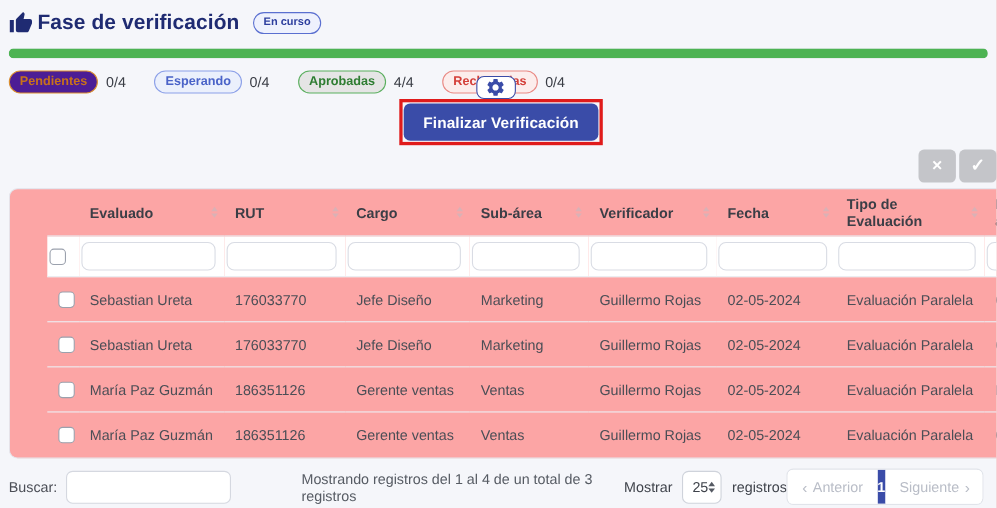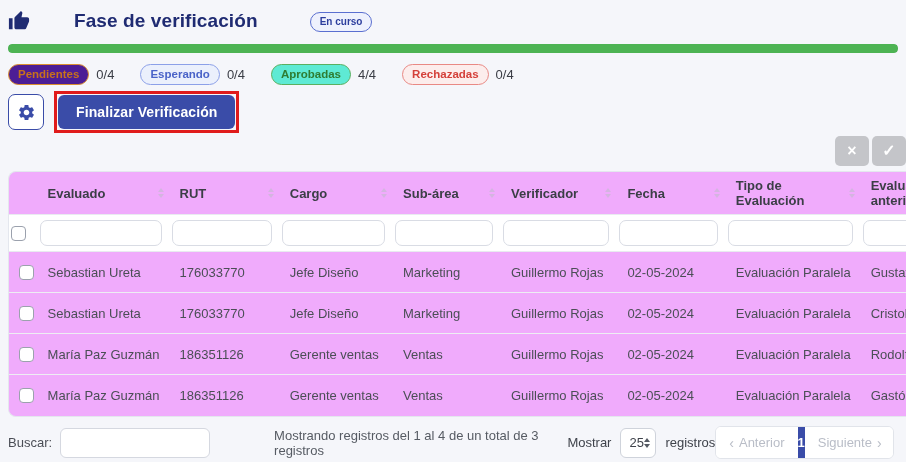--- a/index.html
+++ b/index.html
@@ -5,66 +5,66 @@
   * { margin:0; padding:0; box-sizing:border-box; }
   html,body { width:906px; height:462px; overflow:hidden; }
   body {
     background:#f5f6fa;
     font-family:"Liberation Sans", sans-serif;
     padding:8px 0 0 8px;
     color:#3b3e46;
   }
 
   
-  .title-row { display:flex; align-items:flex-end; margin:2px 0 12px 0;gap:40px; }
+  .title-row { display:flex; align-items:center; margin:2px 0 12px 0; }
   .thumb-icon { width:22px; height:22px; margin-right:4px; }
   .page-title { font-size:19px; font-weight:bold; color:#1f2b72; letter-spacing:.1px; }
   .status-pill {
     margin-left:12px; font-size:10px; font-weight:bold; color:#2d3e9e;
     border:1px solid #5a6fd0; background:#eef1fd; border-radius:10px;
     padding:2px 9px; line-height:14px;
   }
 
   .progress-track { height:9px; margin-right:8px; background:#e4e6ee; border-radius:4px; overflow:hidden; }
   .progress-fill { height:100%; width:100%; background:#4db353; border-radius:4px; }
 
   .counters { display:flex; align-items:center; margin-top:10px; height:22px; }
   .pill {
     font-size:11.5px; font-weight:bold; border-radius:12px; padding:3px 9px;
     border:1.5px solid; line-height:13px; cursor:default; white-space:nowrap;
   }
   .pill.pendientes { color:#c8721b; border-color:#db8e2e; background:#4c1d95; }
   .pill.esperando  { color:#4a63c8; border-color:#8ca0e8; background:#ebf0fc; }
-  .pill.aprobadas  { color:#2e7d32; border-color:#5baf5f; background:#5eead4; }
+  .pill.aprobadas  { color:#2e7d32; border-color:#5baf5f; background:#e5e5e5; }
   .pill.rechazadas { color:#d4403a; border-color:#e98984; background:#fcedec; }
   .count { font-size:13px; color:#3a3d45; margin:0 26px 0 7px; }
 
   
-  .toolbar { display:flex; justify-content:flex-start; align-items:center; margin:7px 3px 0 0; height:40px; }
+  .toolbar { display:flex; justify-content:flex-end; align-items:center; margin:7px 3px 0 0; height:40px;flex-direction:column; }
   .gear-btn {
     width:36px; height:36px; background:#fff; border:1.5px solid #3a4ca8; border-radius:7px;
     display:flex; align-items:center; justify-content:center; cursor:pointer; margin-right:10px;
   }
   .annotation-box { border:3px solid #e01b1b; padding:1px; display:inline-block; }
   .finalize-btn {
     background:#3a4ca8; color:#fff; font-size:14px; font-weight:bold;
     border:none; border-radius:6px; padding:9px 18px; cursor:pointer;
     font-family:"Liberation Sans", sans-serif; letter-spacing:.1px;
   }
   .actions { display:flex; justify-content:flex-end; gap:3px; margin:4px 0 5px 0; }
   .mini-btn {
     width:34px; height:30px; background:#c4c5c9; border:none; border-radius:5px;
     color:#fff; font-size:16px; font-weight:bold; display:flex; align-items:center;
     justify-content:center; cursor:pointer; line-height:1;
   }
 
   
   .table-wrap {
-    background:#f0abfc; border:1px solid #e4e7ee; border-right:none;
-    border-radius:8px 0 0 8px; overflow:hidden;
+    background:#fca5a5; border:1px solid #e4e7ee; border-right:none;
+    border-radius:8px 0 0 8px; overflow:hidden;padding-left:34px;
   }
   table { border-collapse:collapse; table-layout:fixed; min-width:984px; font-size:13px; }
   col.c-cb{width:30px} col.c1{width:119px} col.c2{width:120px} col.c3{width:115px}
   col.c4{width:120px} col.c5{width:118px} col.c6{width:117px} col.c7{width:95px} col.c8{width:150px}
   thead th {
     text-align:left; font-size:13px; font-weight:bold; color:#3b3e46;
     padding:6px 14px 6px 10px; height:37px; position:relative; line-height:15px;
     border-bottom:1px solid #e9ebf0; cursor:pointer;
   }
   .sort { position:absolute; right:5px; top:50%; margin-top:-5px; width:7px; height:10px; opacity:.5; }

